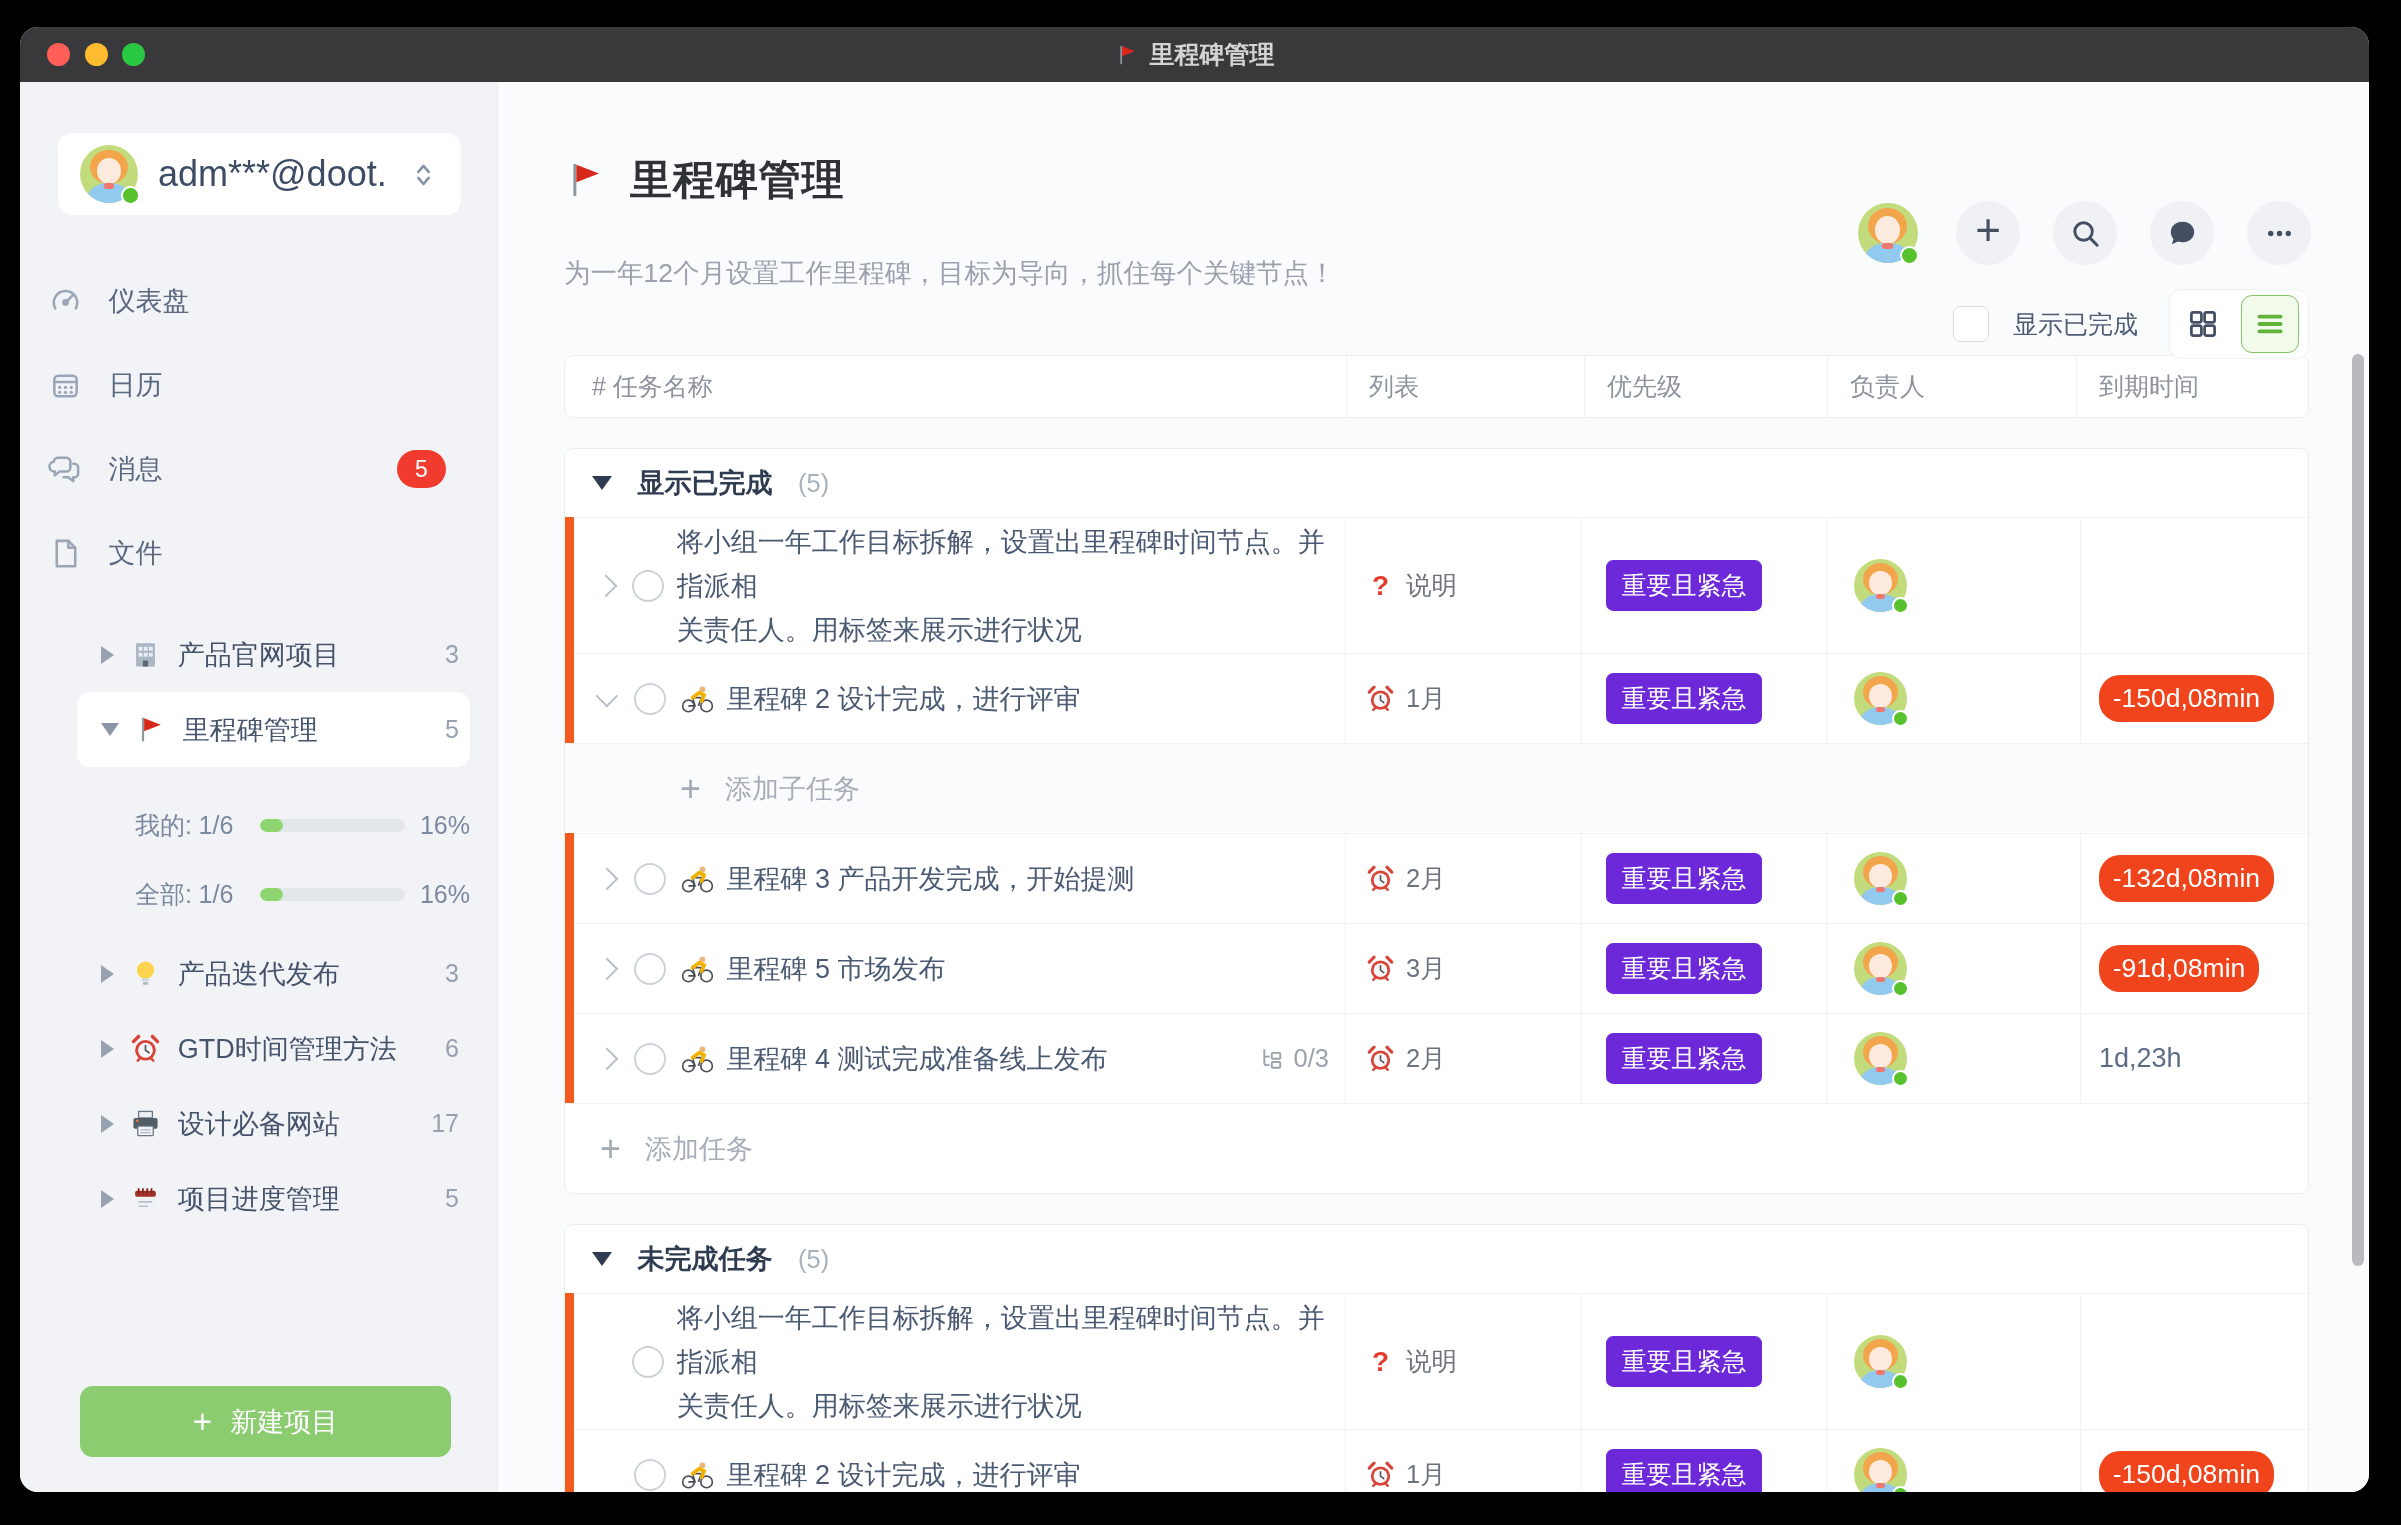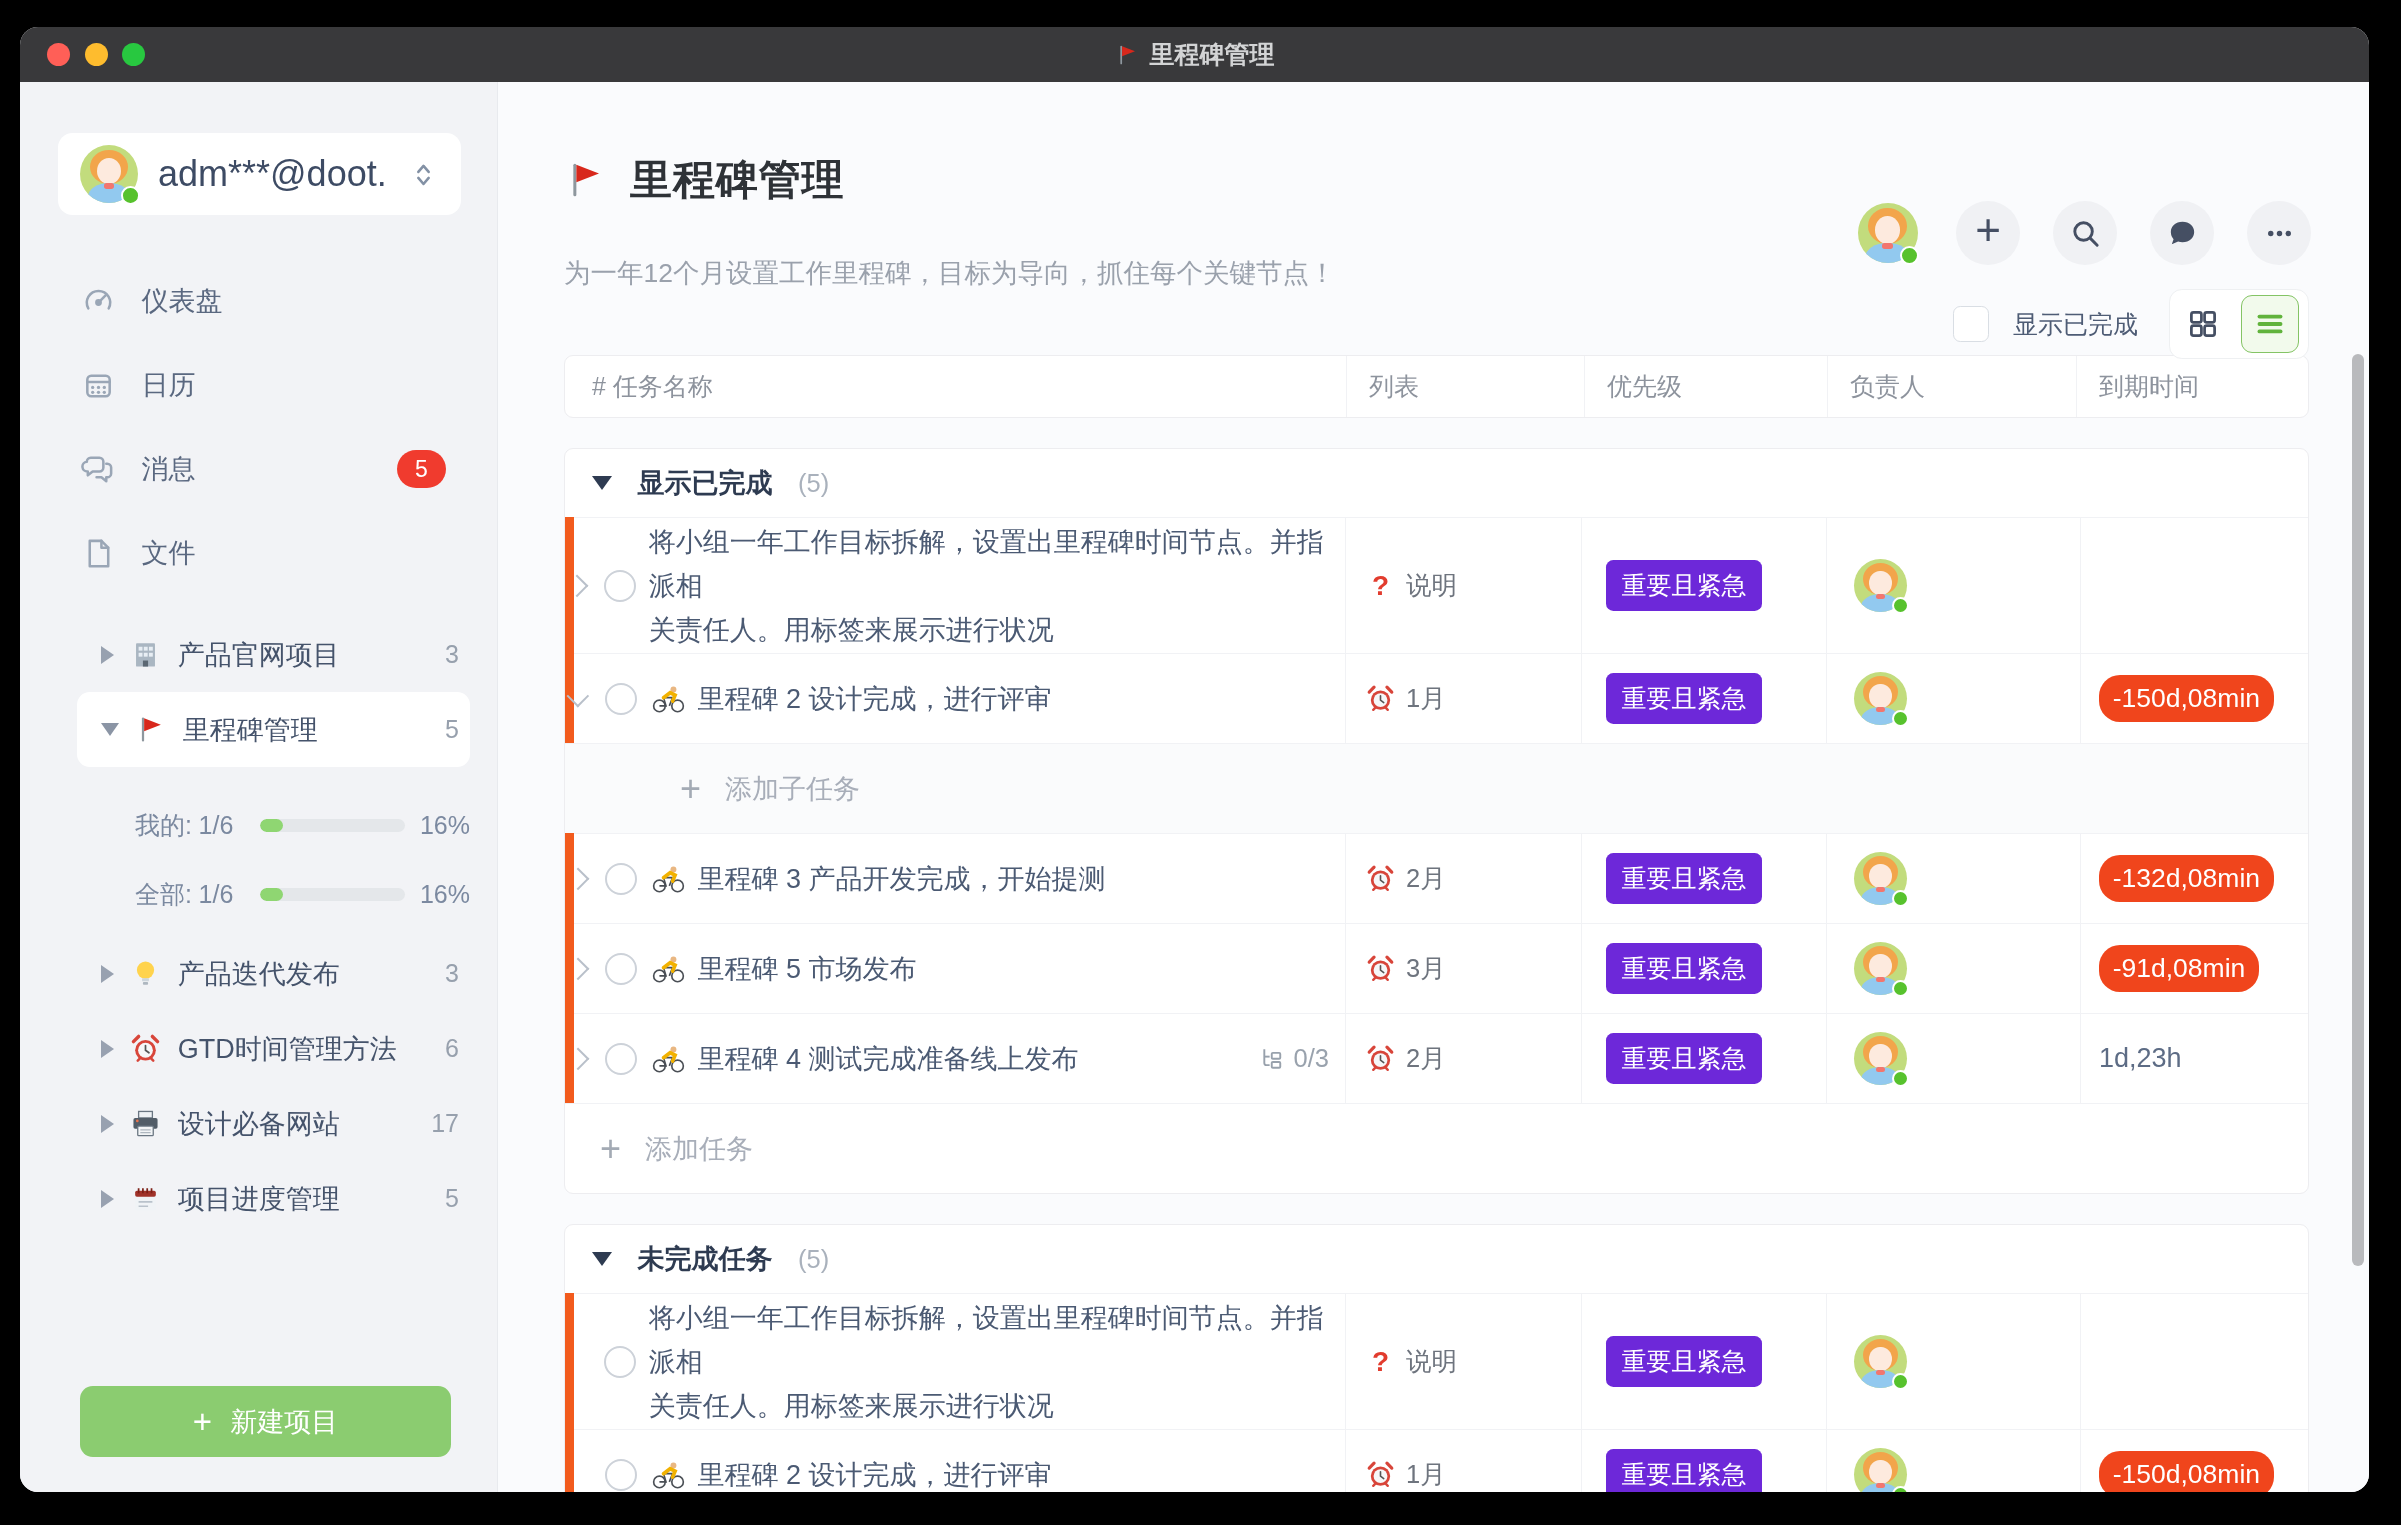--- a/index.html
+++ b/index.html
@@ -17,21 +17,21 @@
   
   .appbody{flex:1;display:flex;min-height:0}
   .icon{display:inline-flex;align-items:center;justify-content:center;line-height:0}
   .icon svg{width:1em;height:1em}
   
   .sidebar{width:477px;flex:0 0 auto;background:#f2f3f6;border-right:0.9px solid #e8eaee;position:relative}
   .account{position:absolute;left:38px;top:51px;right:36px;height:82px;background:#fff;border-radius:14.6px;
            display:flex;align-items:center;padding:0 22px;gap:20px}
   .account .email{font-size:36px;font-weight:400;color:#3d4b64;flex:1;white-space:nowrap;overflow:hidden}
   .nav{position:absolute;left:0;top:177px;right:0}
-  .nav-item{height:84px;display:flex;align-items:center;padding:0 51px 0 61px;gap:25.5px}
+  .nav-item{height:84px;display:flex;align-items:center;padding:0 51px 0 28px;gap:25.5px}
   .nav-item .icon{font-size:35px}
   .nav-label{font-size:27px;color:#5a6880;flex:1}
   .nav-badge{min-width:38px;height:38px;border-radius:19px;background:#f03b2e;color:#fff;font-size:23px;
              display:flex;align-items:center;justify-content:center;padding:0 5.5px}
   .projects{position:absolute;left:0;top:535px;right:0}
   .proj-item{height:75px;display:flex;align-items:center;margin:0 27px 0 57px;padding:0 11px 0 24px;gap:16.4px}
   .proj-item.active{background:#fff;border-radius:12.8px}
   .proj-item .icon{font-size:31px}
   .proj-label{font-size:27px;color:#45536b;flex:1;white-space:nowrap;overflow:hidden}
   .proj-count{font-size:25px;color:#97a0ad}
@@ -91,21 +91,21 @@
   .table-hdr .c-name{padding-left:27px}
   .table-hdr .bl{padding-left:22px}
   .card{background:#fff;border:0.9px solid #ededf0;border-radius:9px;margin-top:30px;overflow:hidden}
   .sec-head{height:68px;display:flex;align-items:center;padding-left:27px;gap:25.5px}
   .sec-title{font-size:27px;font-weight:700;color:#2e3b51}
   .sec-count{font-size:25.5px;color:#a9b1bc}
   .trow{display:flex;position:relative;border-top:0.9px solid #f1f2f5;height:89px;align-items:stretch}
   .trow.two{height:135px}
   .accent{position:absolute;left:0;top:-0.9px;bottom:-0.9px;width:9px;background:#f25b1d}
   .cell{display:flex;align-items:center}
-  .name-cell{flex:1;min-width:0;position:relative}
+  .name-cell{flex:1;min-width:0;padding-left:29px;position:relative}
   .exp-slot{width:25.5px;display:flex;justify-content:center;align-items:center}
   .chev{width:13.7px;height:13.7px;border-right:2.7px solid #b9c0ca;border-bottom:2.7px solid #b9c0ca;display:block}
   .chev.right{transform:rotate(-45deg)}
   .chev.down{transform:rotate(45deg);margin-top:-5.5px}
   .circle{width:28px;height:28px;border:2.7px solid #cdd2d9;border-radius:50%;margin-left:14.6px;flex:0 0 auto;
           box-sizing:content-box;background:#fff}
   .ticon{margin-left:14.6px;font-size:33px}
   .tlines{margin-left:12.8px;font-size:27px;color:#4b5a73;line-height:44px;overflow:hidden}
   .subcount{margin-left:auto;margin-right:16px;display:flex;align-items:center;gap:9px;color:#99a2ad;
             font-size:25.5px}

